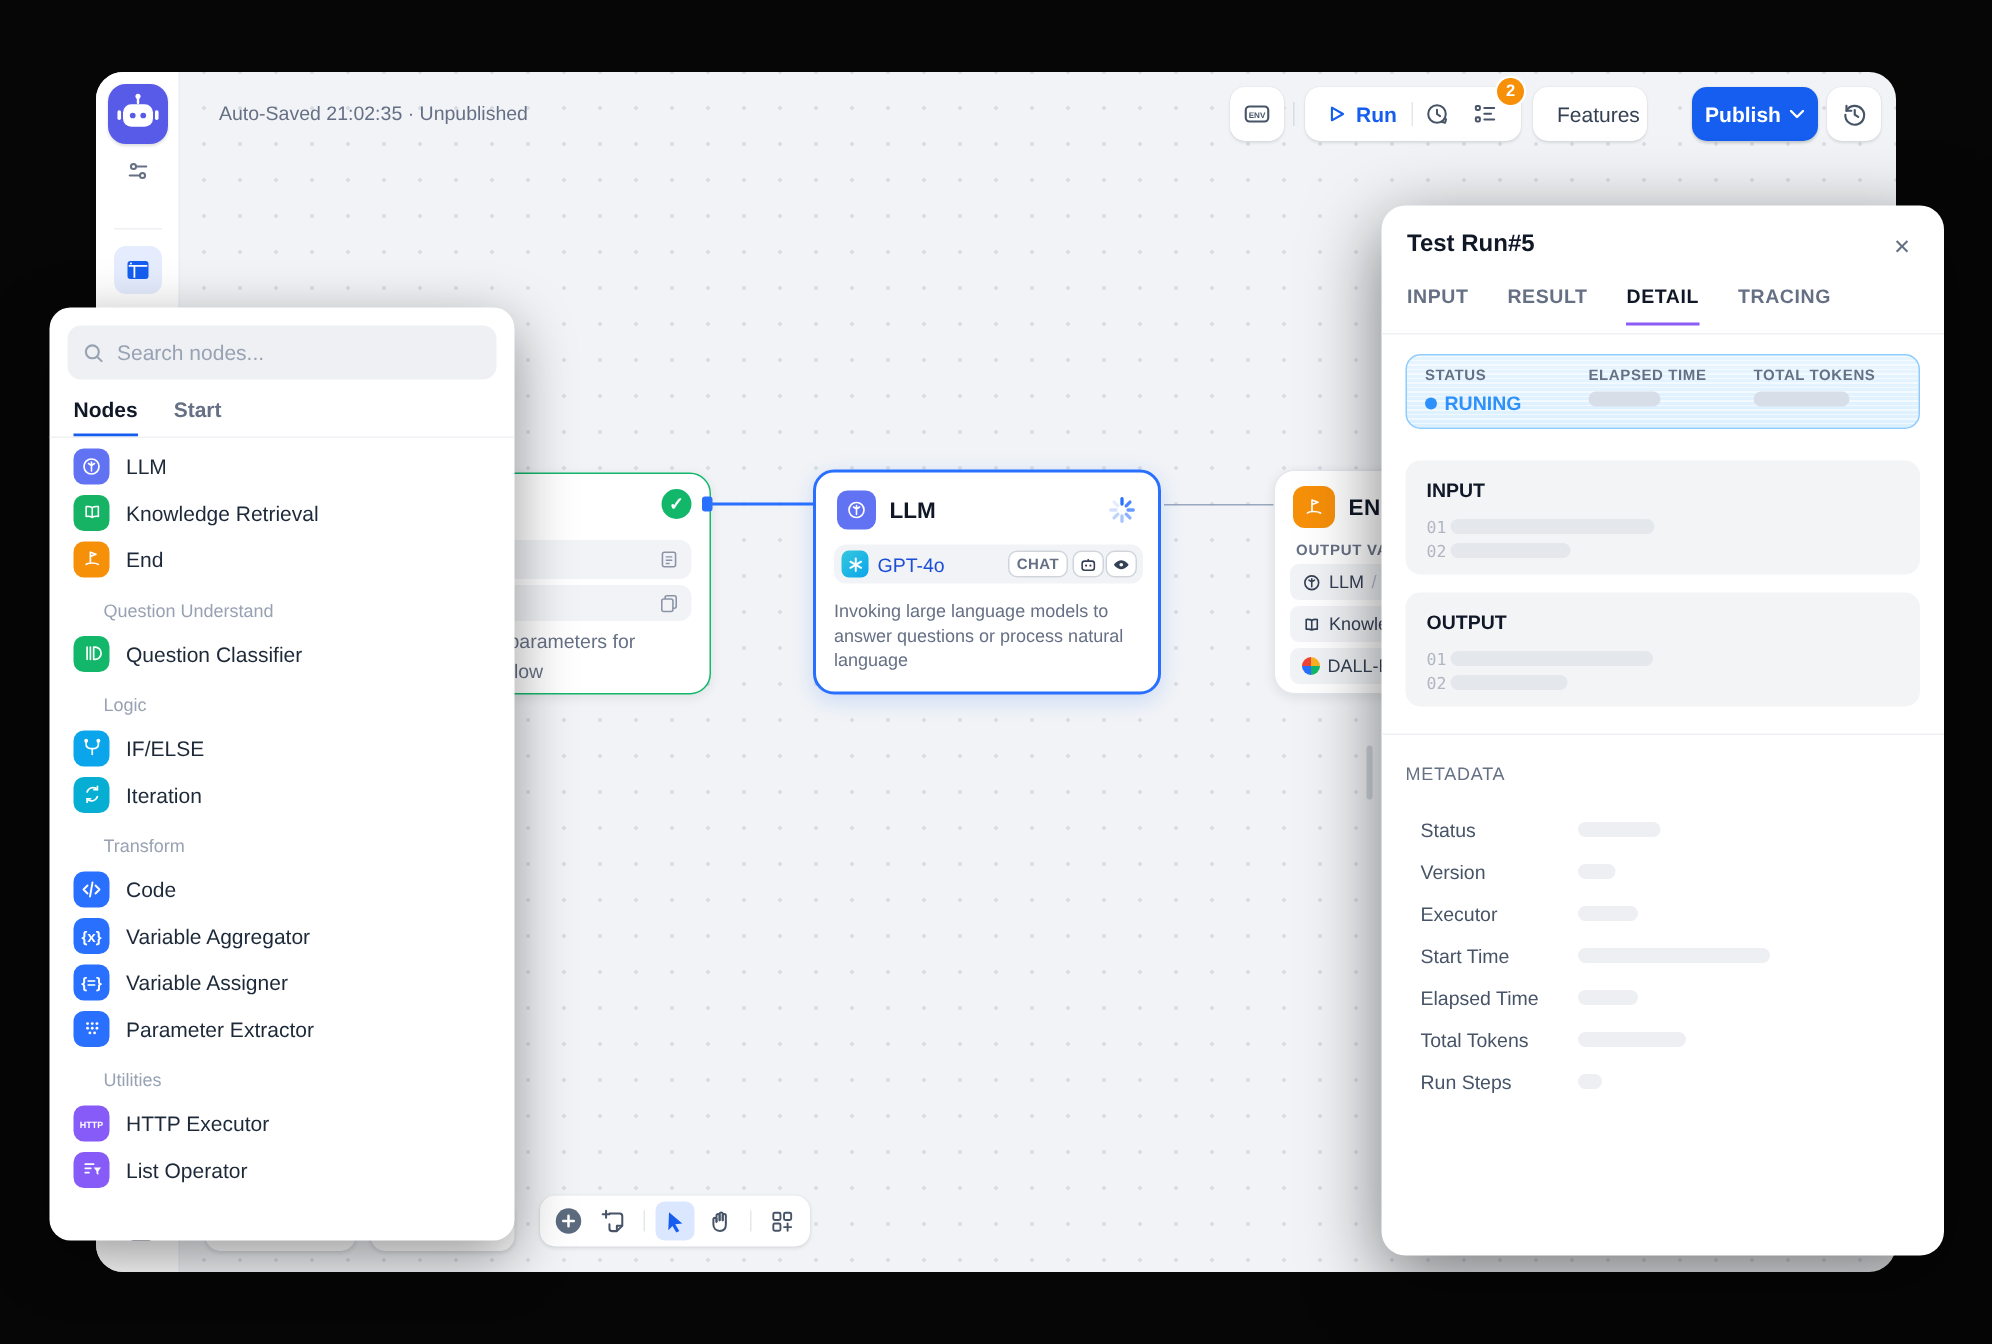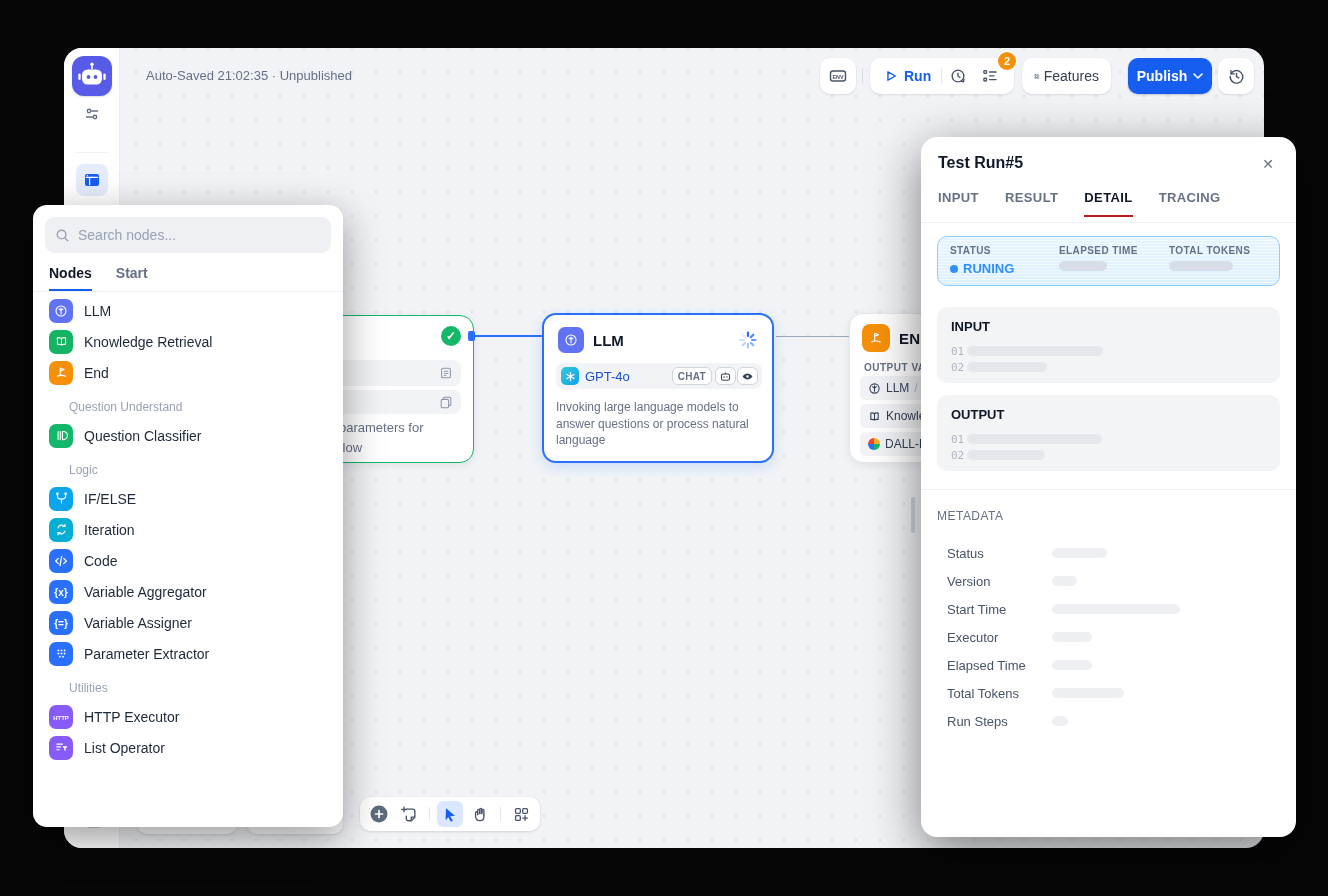--- a/index.html
+++ b/index.html
@@ -20,21 +20,21 @@
   
   .autosave { position:absolute; left:82px; top:20px; font-size:13px; color:#667085; }
   .pill { position:absolute; top:10px; height:36px; background:#fff; border-radius:10px; box-shadow:0 1px 2px rgba(16,24,40,.1), 0 0 0 0.5px #eceef1; display:flex; align-items:center; }
   .pill-env { left:756px; width:36px; justify-content:center; color:#475467; }
   .tb-sep { position:absolute; left:798px; top:20px; width:1px; height:16px; background:#d7dbe2; }
   .pill-run { left:806px; width:144px; padding:0 4px; }
   .run-btn { display:flex; align-items:center; gap:6px; padding:0 10px; height:36px; color:#155eef; font-size:14px; font-weight:600; cursor:pointer; }
   .run-div { width:1px; height:16px; background:#e4e7ec; }
   .icon-btn { width:32px; height:32px; display:flex; align-items:center; justify-content:center; color:#475467; border-radius:8px; }
   .badge { position:absolute; left:934px; top:4px; width:18px; height:18px; border-radius:50%; background:#f79009; color:#fff; font-size:11px; font-weight:700; display:flex; align-items:center; justify-content:center; z-index:5; box-shadow:0 0 0 1.5px #fff; }
-  .pill-features { left:958px; width:89px; padding:0 12px; gap:4px; color:#344054; font-size:14px; font-weight:500; }
+  .pill-features { left:958px; width:76px; padding:0 12px; gap:4px; color:#344054; font-size:14px; font-weight:500; }
   .btn-publish { position:absolute; left:1064px; top:10px; width:84px; height:36px; background:#155eef; border-radius:10px; color:#fff; font-size:14px; font-weight:600; display:flex; align-items:center; justify-content:center; gap:6px; box-shadow:0 1px 2px rgba(16,24,40,.2); }
   .pill-history { left:1154px; width:36px; justify-content:center; color:#475467; }
 
   
   .node { position:absolute; background:#fff; border-radius:14px; }
   .start-node { left:186px; top:267px; width:224px; height:148px; border:1.5px solid #12b76a; box-shadow:0 2px 8px rgba(16,24,40,.08); }
   .check-circle { position:absolute; right:12px; top:10px; width:20px; height:20px; border-radius:50%; background:#12b76a; color:#fff; font-size:12px; font-weight:700; display:flex; align-items:center; justify-content:center; }
   .field-row { position:absolute; left:12px; width:198px; height:26px; background:#f1f3f6; border-radius:8px; display:flex; align-items:center; justify-content:flex-end; padding:0 8px; color:#8b94a6; }
   .start-desc { position:absolute; left:88px; top:102px; font-size:13px; color:#667085; line-height:20px; }
 
@@ -84,21 +84,21 @@
   .np-item-ic { width:24px; height:24px; border-radius:7px; display:flex; align-items:center; justify-content:center; color:#fff; flex:none; }
   .np-item-label { font-size:14px; color:#1d2939; font-weight:500; }
   .np-header { height:32px; display:flex; align-items:flex-end; padding:0 0 6px 8px; font-size:12px; font-weight:500; color:#98a2b3;margin-left:20px; }
 
   
   .run-panel { position:absolute; left:921px; top:137px; width:375px; height:700px; background:#fff; border-radius:16px; box-shadow:0 14px 50px rgba(0,0,0,.5); z-index:40; }
   .rp-title { position:absolute; left:17px; top:17px; font-size:16px; font-weight:700; color:#101828; }
   .rp-close { position:absolute; right:16px; top:15px; width:24px; height:24px; display:flex; align-items:center; justify-content:center; color:#667085; font-size:14px; }
   .rp-tabs { position:absolute; left:17px; top:53px; display:flex; gap:26px; }
   .rp-tab { font-size:13px; font-weight:700; letter-spacing:.03em; color:#667085; padding-bottom:10px; }
-  .rp-tab.active { color:#101828; border-bottom:2px solid #b91c1c;text-align:center; }
+  .rp-tab.active { color:#101828; border-bottom:2px solid #8b5cf6;text-align:center; }
   .rp-tabline { position:absolute; left:0; top:85px; width:375px; height:1px; background:#f0f1f4; }
   .status-card { position:absolute; left:16px; top:99px; width:343px; height:50px; border:1px solid #8ecbff; border-radius:10px;
     background:linear-gradient(180deg,#eaf6ff,#ddf0ff);
     background-image:repeating-linear-gradient(180deg, rgba(255,255,255,.55) 0 1px, rgba(220,240,255,.25) 1px 3px), linear-gradient(180deg,#eaf6ff,#ddf0ff);
     display:flex; padding:8px 12px; }
   .sc-col { display:flex; flex-direction:column; gap:5px; }
   .sc-label { font-size:10px; font-weight:600; letter-spacing:.04em; color:#667085; }
   .sc-value { font-size:13px; font-weight:700; color:#2e90fa; display:flex; align-items:center; gap:5px; }
   .sc-dot { width:8px; height:8px; border-radius:50%; background:#2e90fa; }
   .bar { height:10px; border-radius:5px; background:#d7dee7; }
@@ -463,20 +463,21 @@
             <g stroke="#fff" stroke-width="1.8" fill="none" stroke-linecap="round" stroke-linejoin="round">
               <path d="M6.5 9.5a6.5 6.5 0 0111-2.5"></path>
               <path d="M17.5 3.5v3.7h-3.7"></path>
               <path d="M17.5 14.5a6.5 6.5 0 01-11 2.5"></path>
               <path d="M6.5 20.5v-3.7h3.7"></path>
             </g>
           </svg>
         </span>
         <span class="np-item-label">Iteration</span>
       </div>
+      <div class="np-header">Transform</div>
       <div class="np-item">
         <span class="np-item-ic" style="background:#2970FF">
           <svg width="16" height="16" viewBox="0 0 24 24">
             <g stroke="#fff" stroke-width="1.9" fill="none" stroke-linecap="round" stroke-linejoin="round">
               <path d="M8 8l-4 4 4 4M16 8l4 4-4 4M13 5l-2.5 14"></path>
             </g>
           </svg>
         </span>
         <span class="np-item-label">Code</span>
       </div>
@@ -594,26 +595,26 @@
   <div class="meta-rows" id="meta-rows">
       <div class="meta-row">
         <span class="meta-label">Status</span>
         <span class="meta-bar" style="width:55px"></span>
       </div>
       <div class="meta-row">
         <span class="meta-label">Version</span>
         <span class="meta-bar" style="width:25px"></span>
       </div>
       <div class="meta-row">
+        <span class="meta-label">Executor</span>
+        <span class="meta-bar" style="width:40px"></span>
+      </div>
+      <div class="meta-row">
         <span class="meta-label">Start Time</span>
         <span class="meta-bar" style="width:128px"></span>
-      </div>
-      <div class="meta-row">
-        <span class="meta-label">Executor</span>
-        <span class="meta-bar" style="width:40px"></span>
       </div>
       <div class="meta-row">
         <span class="meta-label">Elapsed Time</span>
         <span class="meta-bar" style="width:40px"></span>
       </div>
       <div class="meta-row">
         <span class="meta-label">Total Tokens</span>
         <span class="meta-bar" style="width:72px"></span>
       </div>
       <div class="meta-row">

